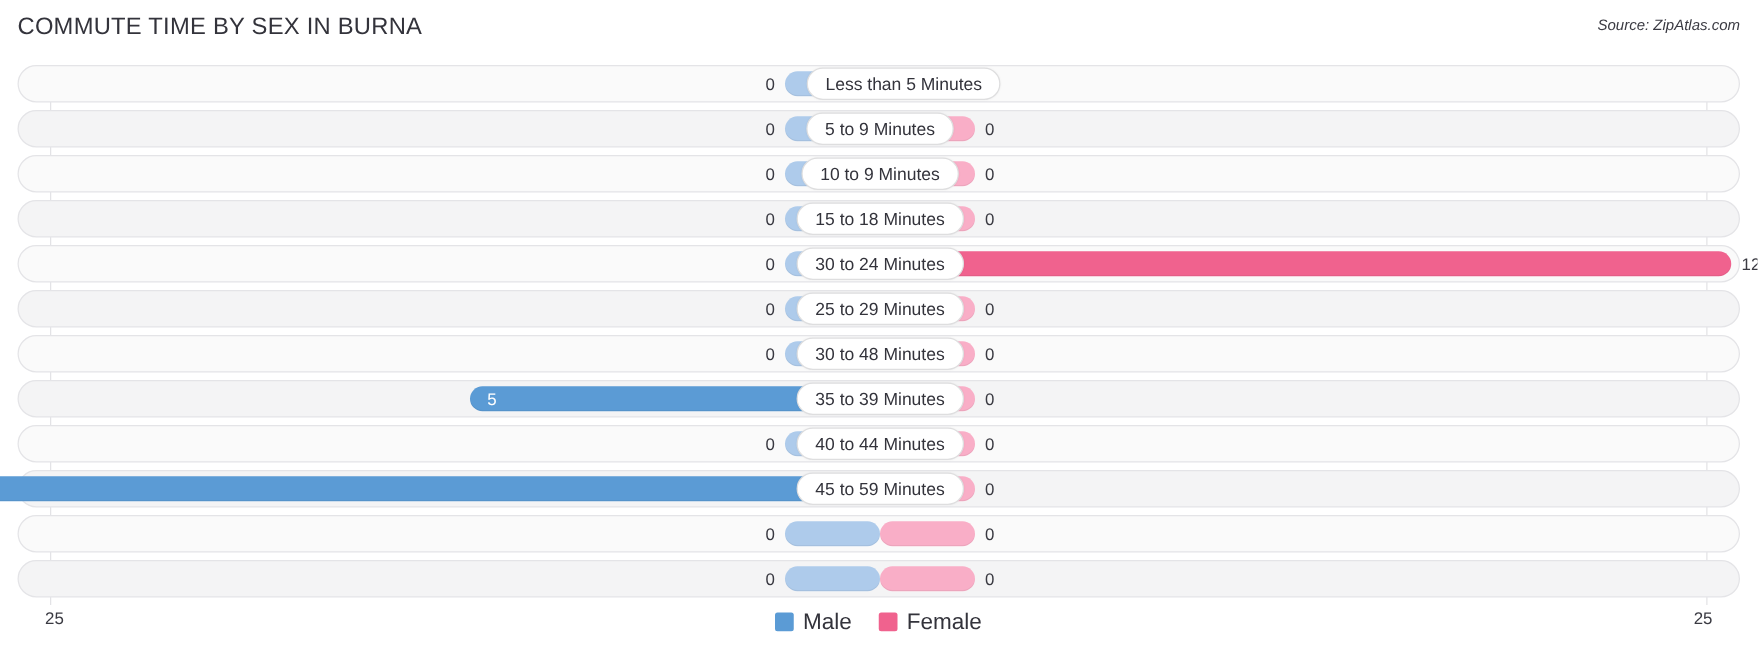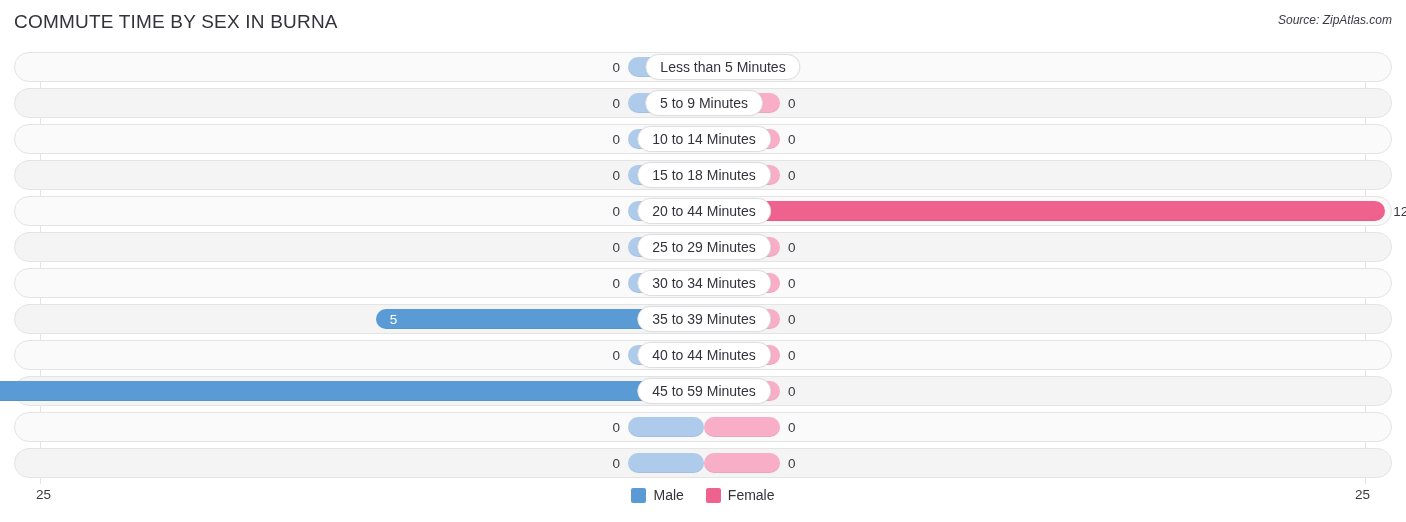--- a/index.html
+++ b/index.html
@@ -93,21 +93,21 @@
   #axis-right{
     position:absolute;right:36px;top:487px;
     font-size:13.5px;color:#3a3a42;
   }
   #legend{
     position:absolute;left:0;right:0;top:487px;
     display:flex;align-items:center;justify-content:center;gap:22px;
   }
   .legend-item{display:flex;align-items:center;gap:7px;}
   .swatch{width:15px;height:15px;border-radius:2px;}
-  .legend-text{font-size:14px;color:#33333b;}
+  .legend-text{font-size:18px;color:#33333b;}
 </style>
 </head>
 <body>
 
 <div id="header">
   <div id="chart-title">COMMUTE TIME BY SEX IN BURNA</div>
   <div id="source-label">Source: ZipAtlas.com</div>
 </div>
 
 <div id="plot">
@@ -131,57 +131,57 @@
           <div class="val val-female" style="left: 773px;">0</div>
           <div class="cat-pill" style="left: 689px;">5 to 9 Minutes</div>
         </div>
       </div>
       <div class="row">
         <div class="track">
           <div class="bar bar-male" style="left: 613px; width: 76px;"></div>
           <div class="bar bar-female" style="left: 689px; width: 76px;"></div>
           <div class="val val-male" style="left: 569px; width: 36px;">0</div>
           <div class="val val-female" style="left: 773px;">0</div>
-          <div class="cat-pill" style="left: 689px;">10 to 14 Minutes</div>
+          <div class="cat-pill" style="left: 689px;">10 to 9 Minutes</div>
         </div>
       </div>
       <div class="row alt">
         <div class="track">
           <div class="bar bar-male" style="left: 613px; width: 76px;"></div>
           <div class="bar bar-female" style="left: 689px; width: 76px;"></div>
           <div class="val val-male" style="left: 569px; width: 36px;">0</div>
           <div class="val val-female" style="left: 773px;">0</div>
           <div class="cat-pill" style="left: 689px;">15 to 18 Minutes</div>
         </div>
       </div>
       <div class="row">
         <div class="track">
           <div class="bar bar-male" style="left: 613px; width: 76px;"></div>
           <div class="bar bar-female hot" style="left: 689px; width: 681.28px;"></div>
           <div class="val val-male" style="left: 569px; width: 36px;">0</div>
           <div class="val val-female" style="left: 1378.28px;">12</div>
-          <div class="cat-pill" style="left: 689px;">20 to 44 Minutes</div>
+          <div class="cat-pill" style="left: 689px;">30 to 24 Minutes</div>
         </div>
       </div>
       <div class="row alt">
         <div class="track">
           <div class="bar bar-male" style="left: 613px; width: 76px;"></div>
           <div class="bar bar-female" style="left: 689px; width: 76px;"></div>
           <div class="val val-male" style="left: 569px; width: 36px;">0</div>
           <div class="val val-female" style="left: 773px;">0</div>
           <div class="cat-pill" style="left: 689px;">25 to 29 Minutes</div>
         </div>
       </div>
       <div class="row">
         <div class="track">
           <div class="bar bar-male" style="left: 613px; width: 76px;"></div>
           <div class="bar bar-female" style="left: 689px; width: 76px;"></div>
           <div class="val val-male" style="left: 569px; width: 36px;">0</div>
           <div class="val val-female" style="left: 773px;">0</div>
-          <div class="cat-pill" style="left: 689px;">30 to 34 Minutes</div>
+          <div class="cat-pill" style="left: 689px;">30 to 48 Minutes</div>
         </div>
       </div>
       <div class="row alt">
         <div class="track">
           <div class="bar bar-male hot" style="left: 360.8px; width: 328.2px;"></div>
           <div class="bar bar-female" style="left: 689px; width: 76px;"></div>
           <div class="val val-male inside" style="left: 374.8px;">5</div>
           <div class="val val-female" style="left: 773px;">0</div>
           <div class="cat-pill" style="left: 689px;">35 to 39 Minutes</div>
         </div>

